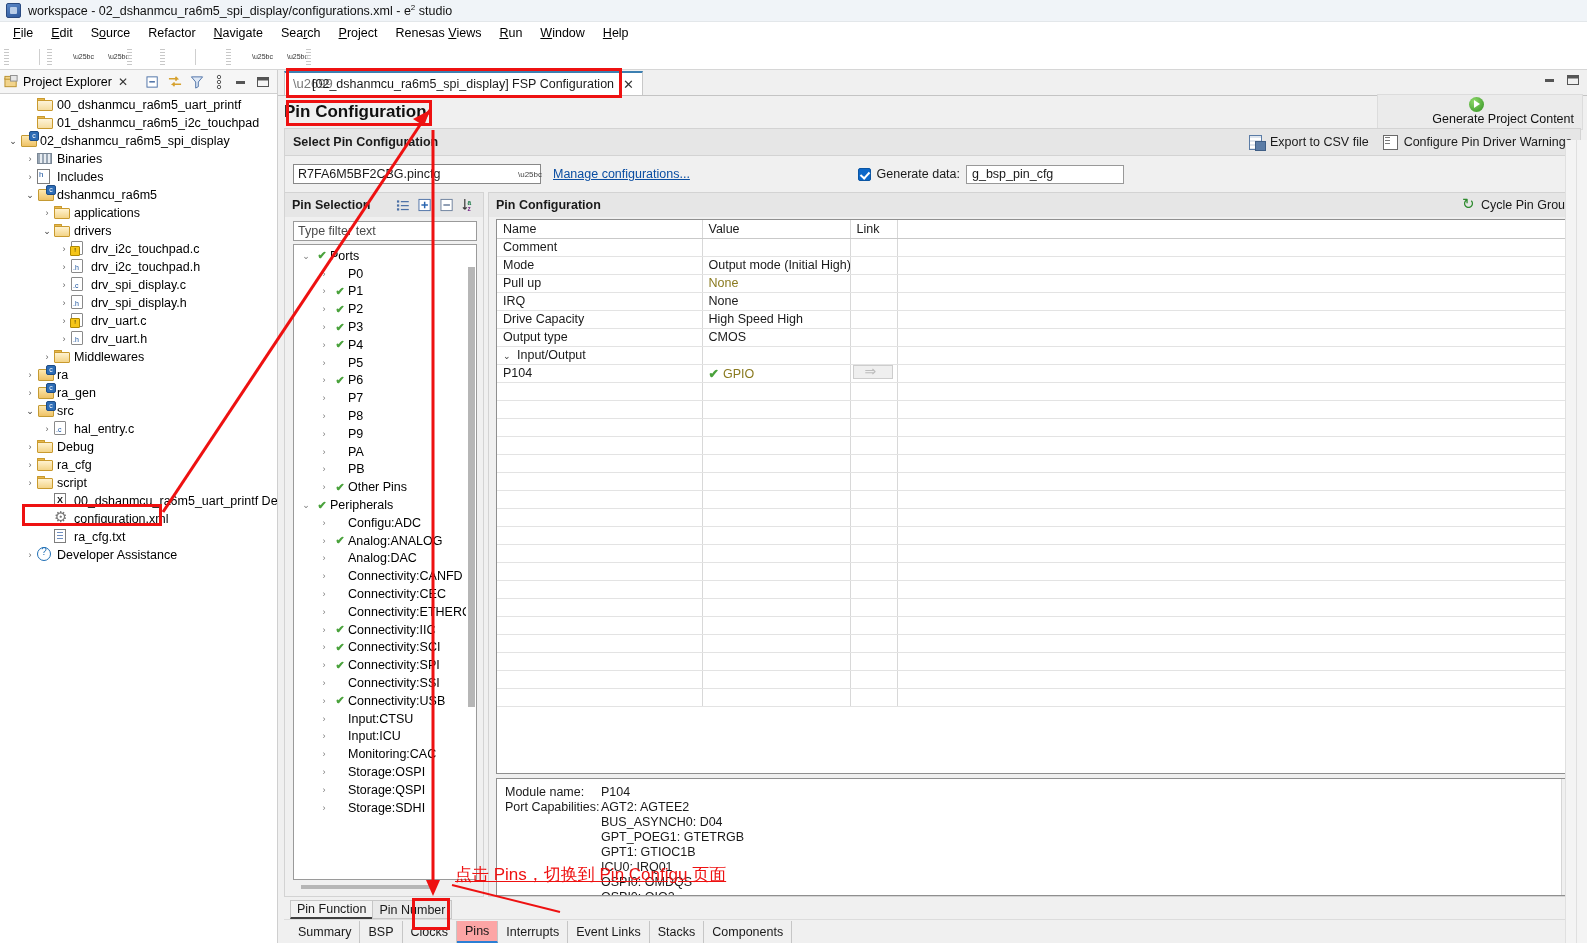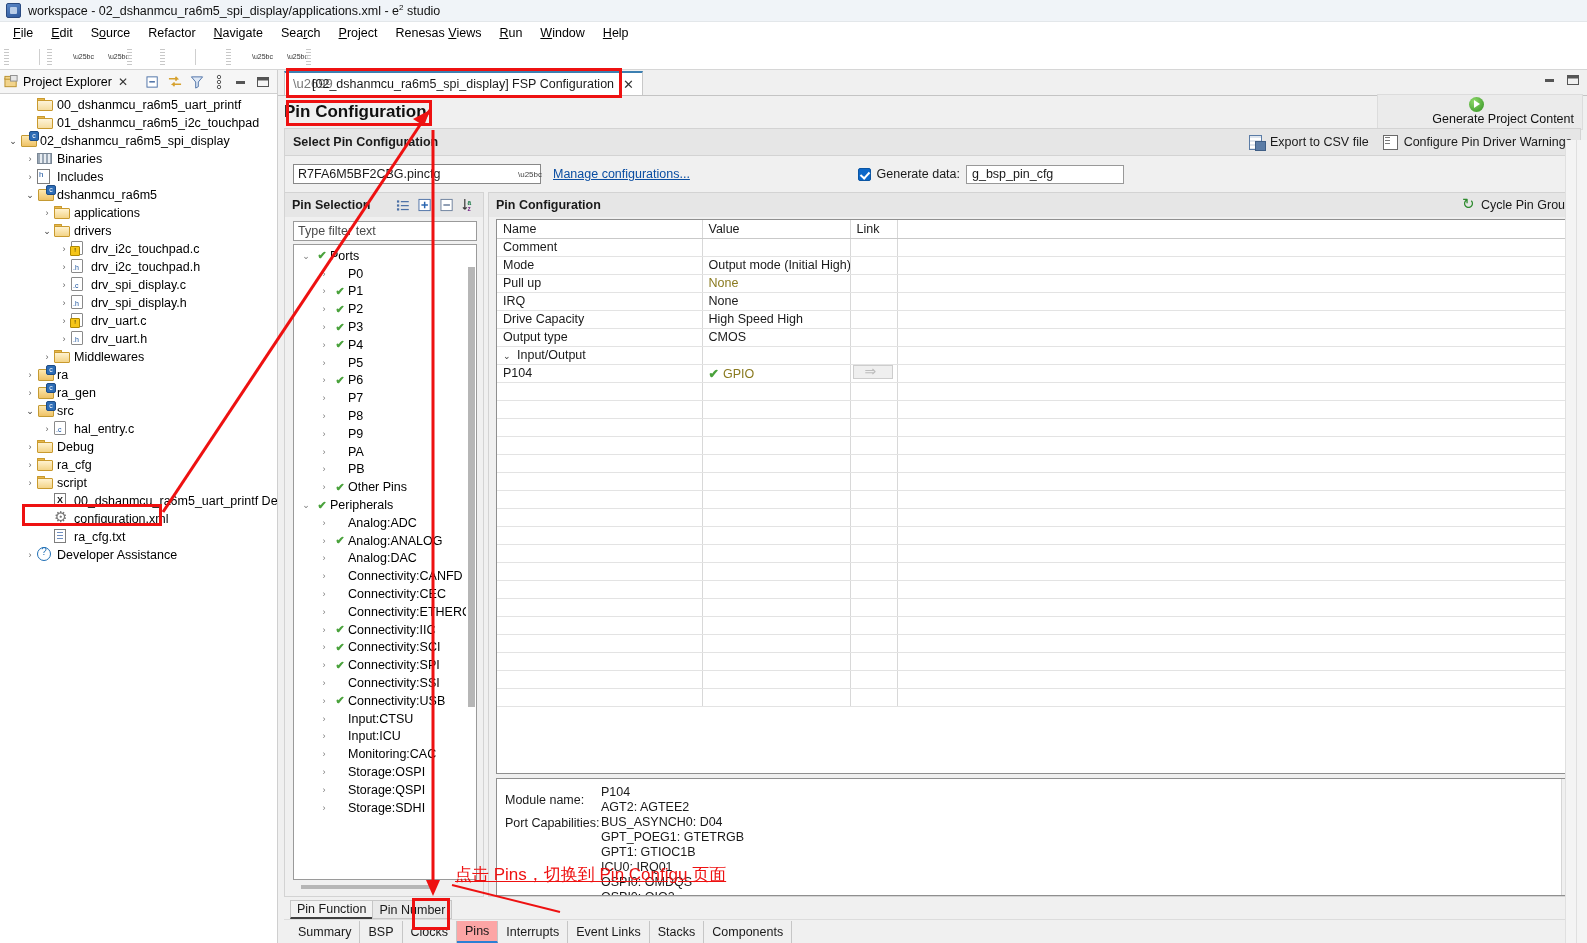--- a/index.html
+++ b/index.html
@@ -251,21 +251,21 @@
   .val-gpio{color:#8a7a1f;}
   .chk-green{color:#4aa23c;font-weight:bold;margin-right:4px;}
   .linkbtn{display:inline-block;width:40px;height:14px;background:#efefef;
     border:1px solid #cdcdcd;position:relative;}
   .linkbtn:after{content:"\21D2";position:absolute;left:11px;top:-3px;font-size:14px;color:#bdbdbd;}
 
   #pc-info{height:118px;margin:4px 6px 0 7px;border:1px solid #8f8f8f;background:#fff;
     position:relative;overflow:hidden;}
   #pc-info .inner{display:flex;padding:6px 0 0 8px;font-size:12.5px;}
   #pc-info .labels{width:96px;}
-  #pc-info .labels div{height:15px;margin-top:8px;}
+  #pc-info .labels div{height:15px;}
   #pc-info .vals div{height:15px;}
   #pc-info-vscroll{position:absolute;right:0;top:0;bottom:0;width:12px;background:#f0f0f0;
      border-left:1px solid #d6d6d6;}
   #pc-info-vthumb{position:absolute;right:3px;top:14px;width:5px;height:62px;background:#8c8c8c;}
 
   
   #fsp-tabs{height:24px;display:flex;align-items:flex-end;padding-left:6px;
     background:#f0f0f0;border-top:1px solid #dcdcdc;}
   .fsptab{height:22px;padding:0 8px;display:flex;align-items:center;font-size:12.5px;
     border-right:1px solid #c6c6c6;background:#f0f0f0;}
@@ -280,21 +280,21 @@
   
   .anno{position:absolute;pointer-events:none;}
   .rect{border:3px solid #ee1111;}
   .anno-text{position:absolute;color:#ee1111;font-size:17px;white-space:nowrap;}
 </style>
 </head>
 <body>
 
 <div id="titlebar">
   <span class="app-icon"></span>
-  <span class="title"><span>workspace - 02_dshanmcu_ra6m5_spi_display/applications.xml - e</span><sup>2</sup><span> studio</span></span>
+  <span class="title"><span>workspace - 02_dshanmcu_ra6m5_spi_display/configurations.xml - e</span><sup>2</sup><span> studio</span></span>
 </div>
 
 <div id="menubar">
   <div class="menu-item"><u>F</u><span>ile</span></div>
   <div class="menu-item"><u>E</u><span>dit</span></div>
   <div class="menu-item"><span>S</span><u>o</u><span>urce</span></div>
   <div class="menu-item"><span>Refactor</span></div>
   <div class="menu-item"><u>N</u><span>avigate</span></div>
   <div class="menu-item"><span>Sea</span><u>r</u><span>ch</span></div>
   <div class="menu-item"><u>P</u><span>roject</span></div>
@@ -772,21 +772,21 @@
                 <div class="pnode">
                   <span style="width:4px;flex:none;"></span>
                   <span class="pw">⌄</span>
                   <span class="pchk">✔</span>
                   <span class="ptxt">Peripherals</span>
                 </div>
                 <div class="pnode">
                   <span style="width:22px;flex:none;"></span>
                   <span class="pw">›</span>
                   <span class="pchk"></span>
-                  <span class="ptxt">Analog:ADC</span>
+                  <span class="ptxt">Configu:ADC</span>
                 </div>
                 <div class="pnode">
                   <span style="width:22px;flex:none;"></span>
                   <span class="pw">›</span>
                   <span class="pchk">✔</span>
                   <span class="ptxt">Analog:ANALOG</span>
                 </div>
                 <div class="pnode">
                   <span style="width:22px;flex:none;"></span>
                   <span class="pw">›</span>

